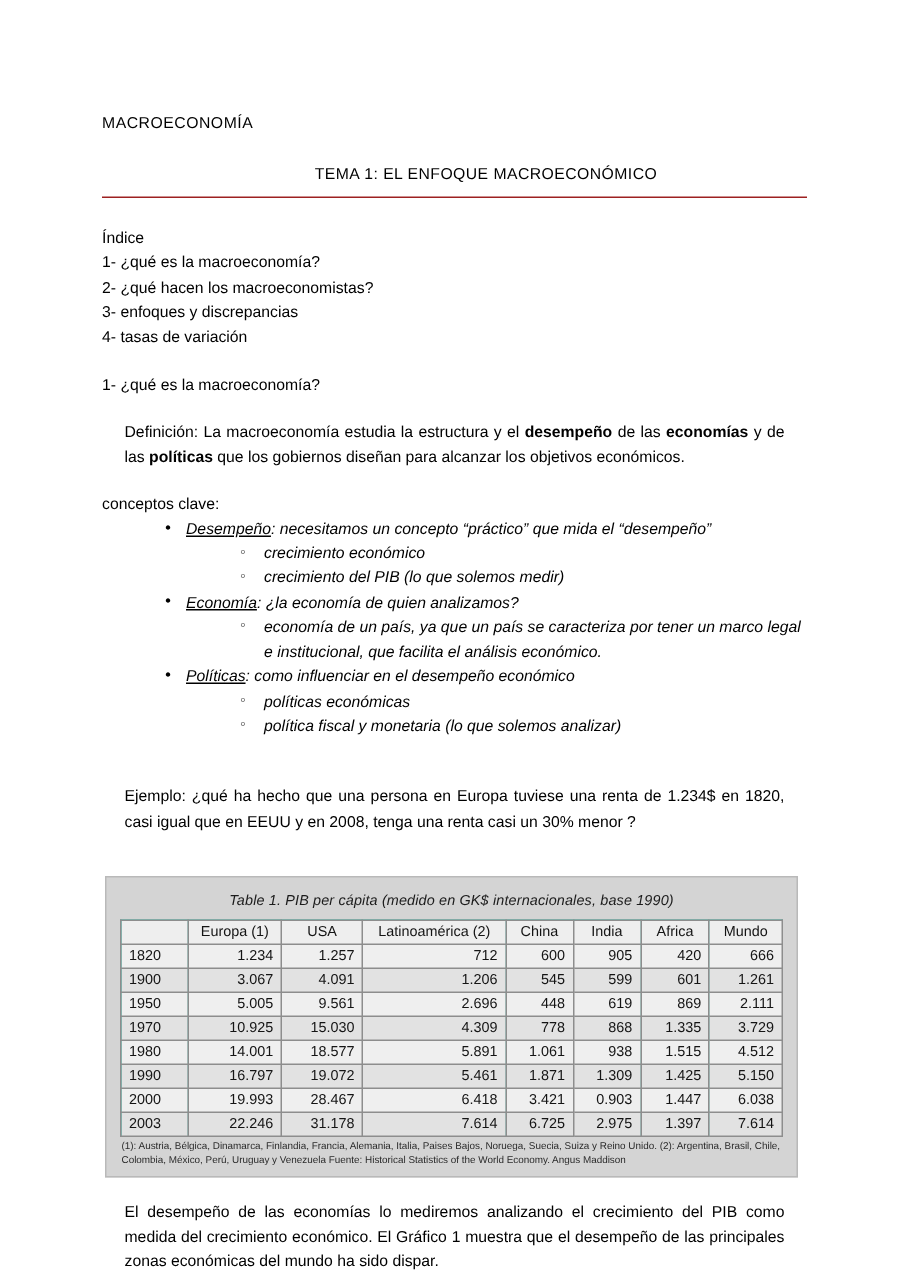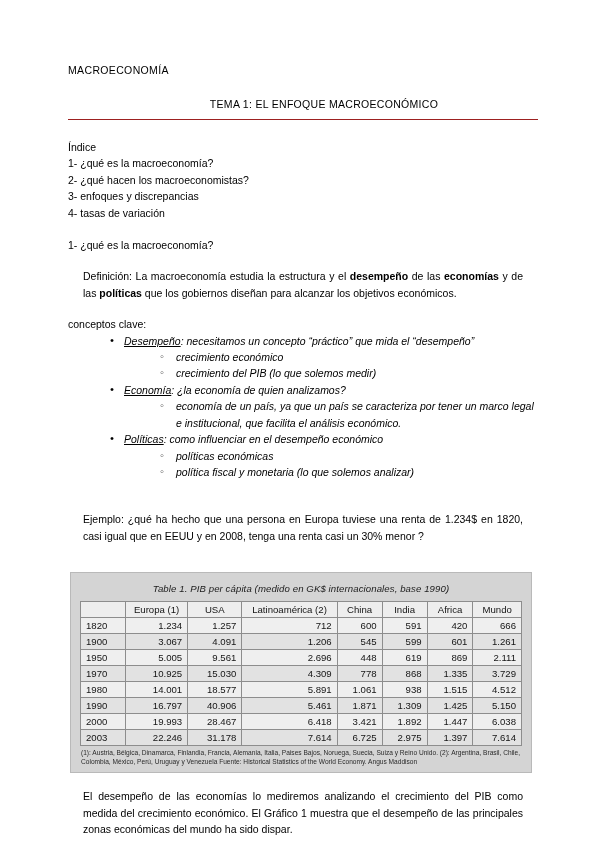--- a/index.html
+++ b/index.html
@@ -19,21 +19,21 @@
     position: absolute;
     left: 0; top: 0;
     width: 600px;
     height: 848px;
     box-sizing: border-box;
     padding: 64px 62px 0 68px;
   }
   .doc-heading {
     font-size: 10.5px;
     letter-spacing: 0.35px;
-    margin: 0 0 22px 0;
+    margin: 12px 0 22px 0;
     font-weight: normal;
   }
   .doc-title {
     font-size: 10.5px;
     letter-spacing: 0.3px;
     text-align: center;
     margin: 0 0 9px 0;
     padding-left: 42px;
     font-weight: normal;
   }
@@ -255,21 +255,21 @@
           <th>Mundo</th>
         </tr>
       </thead>
       <tbody>
         <tr>
           <td class="year">1820</td>
           <td>1.234</td>
           <td>1.257</td>
           <td>712</td>
           <td>600</td>
-          <td>591</td>
+          <td>905</td>
           <td>420</td>
           <td>666</td>
         </tr>
         <tr>
           <td class="year">1900</td>
           <td>3.067</td>
           <td>4.091</td>
           <td>1.206</td>
           <td>545</td>
           <td>599</td>
@@ -302,34 +302,34 @@
           <td>18.577</td>
           <td>5.891</td>
           <td>1.061</td>
           <td>938</td>
           <td>1.515</td>
           <td>4.512</td>
         </tr>
         <tr>
           <td class="year">1990</td>
           <td>16.797</td>
-          <td>40.906</td>
+          <td>19.072</td>
           <td>5.461</td>
           <td>1.871</td>
           <td>1.309</td>
           <td>1.425</td>
           <td>5.150</td>
         </tr>
         <tr>
           <td class="year">2000</td>
           <td>19.993</td>
           <td>28.467</td>
           <td>6.418</td>
           <td>3.421</td>
-          <td>1.892</td>
+          <td>0.903</td>
           <td>1.447</td>
           <td>6.038</td>
         </tr>
         <tr>
           <td class="year">2003</td>
           <td>22.246</td>
           <td>31.178</td>
           <td>7.614</td>
           <td>6.725</td>
           <td>2.975</td>

